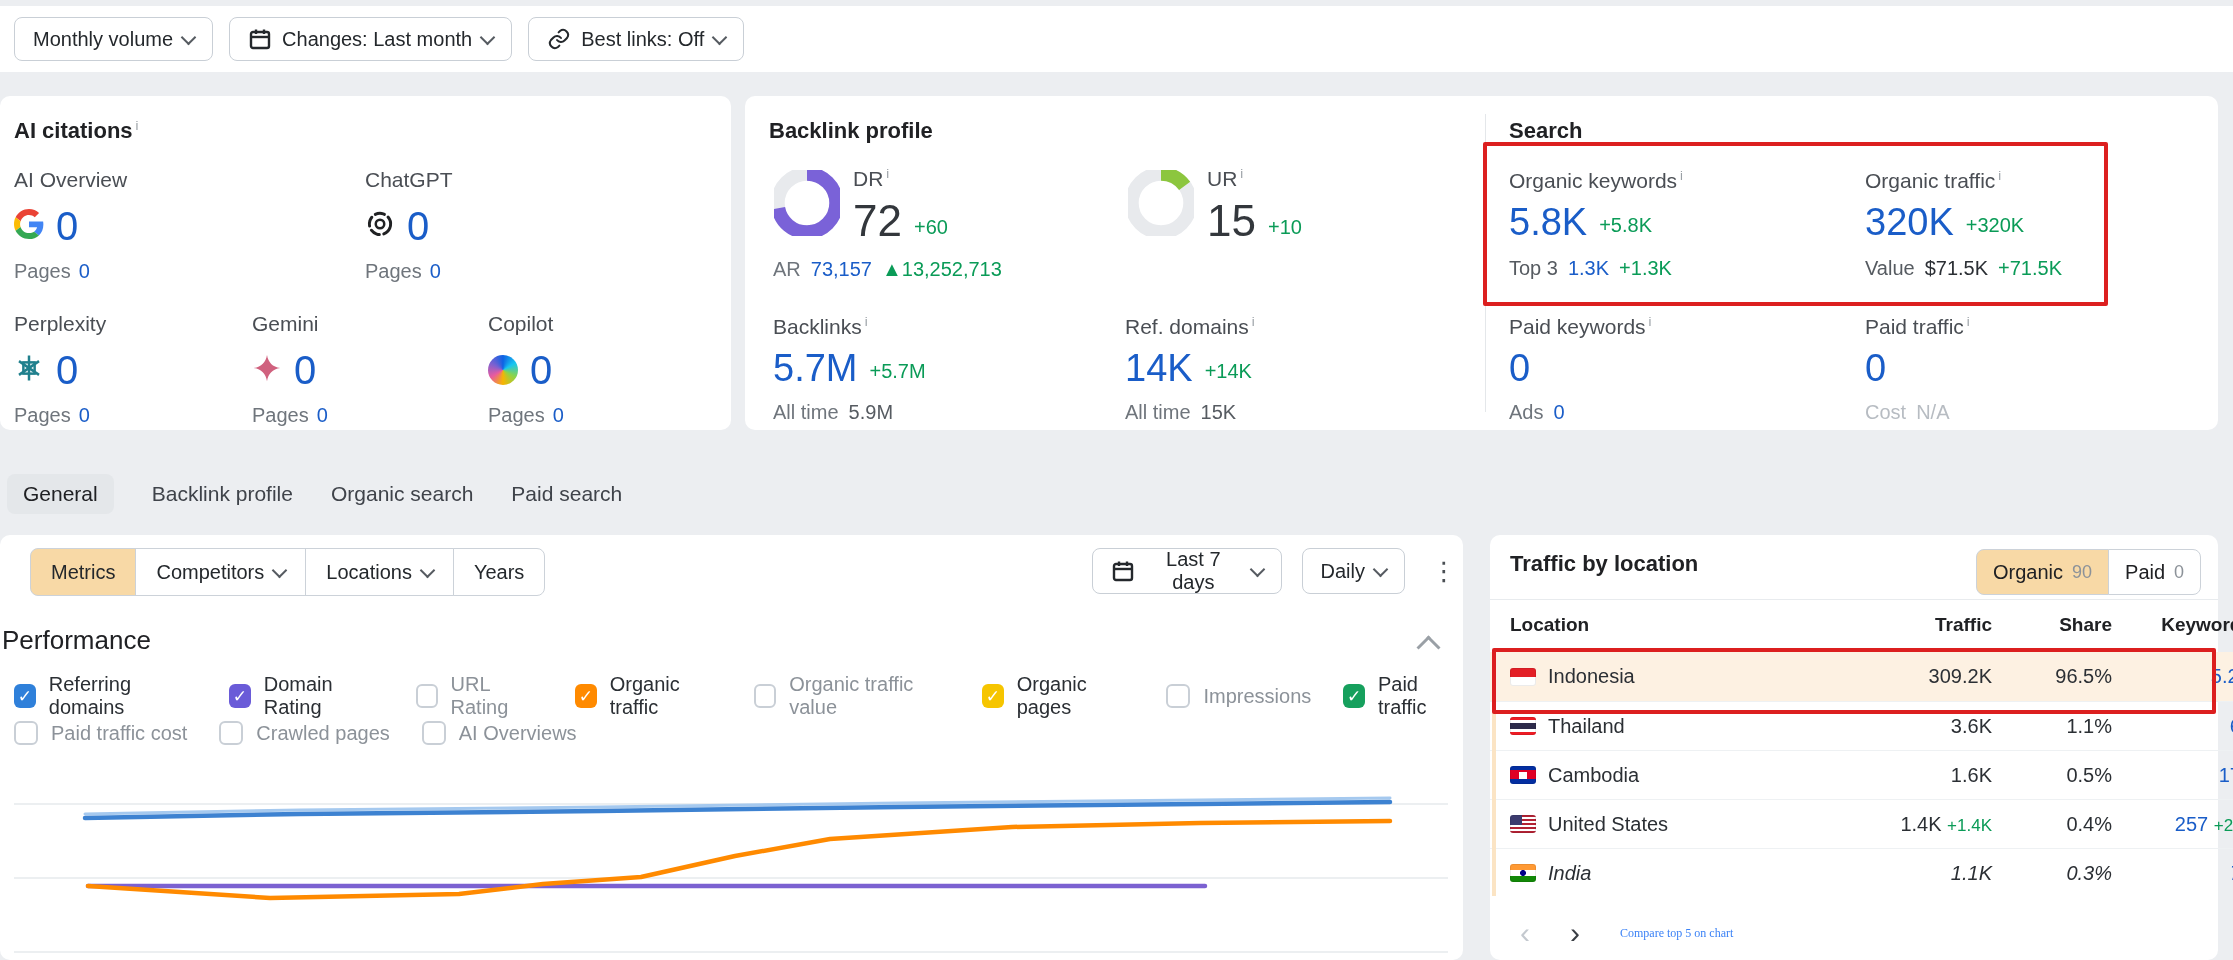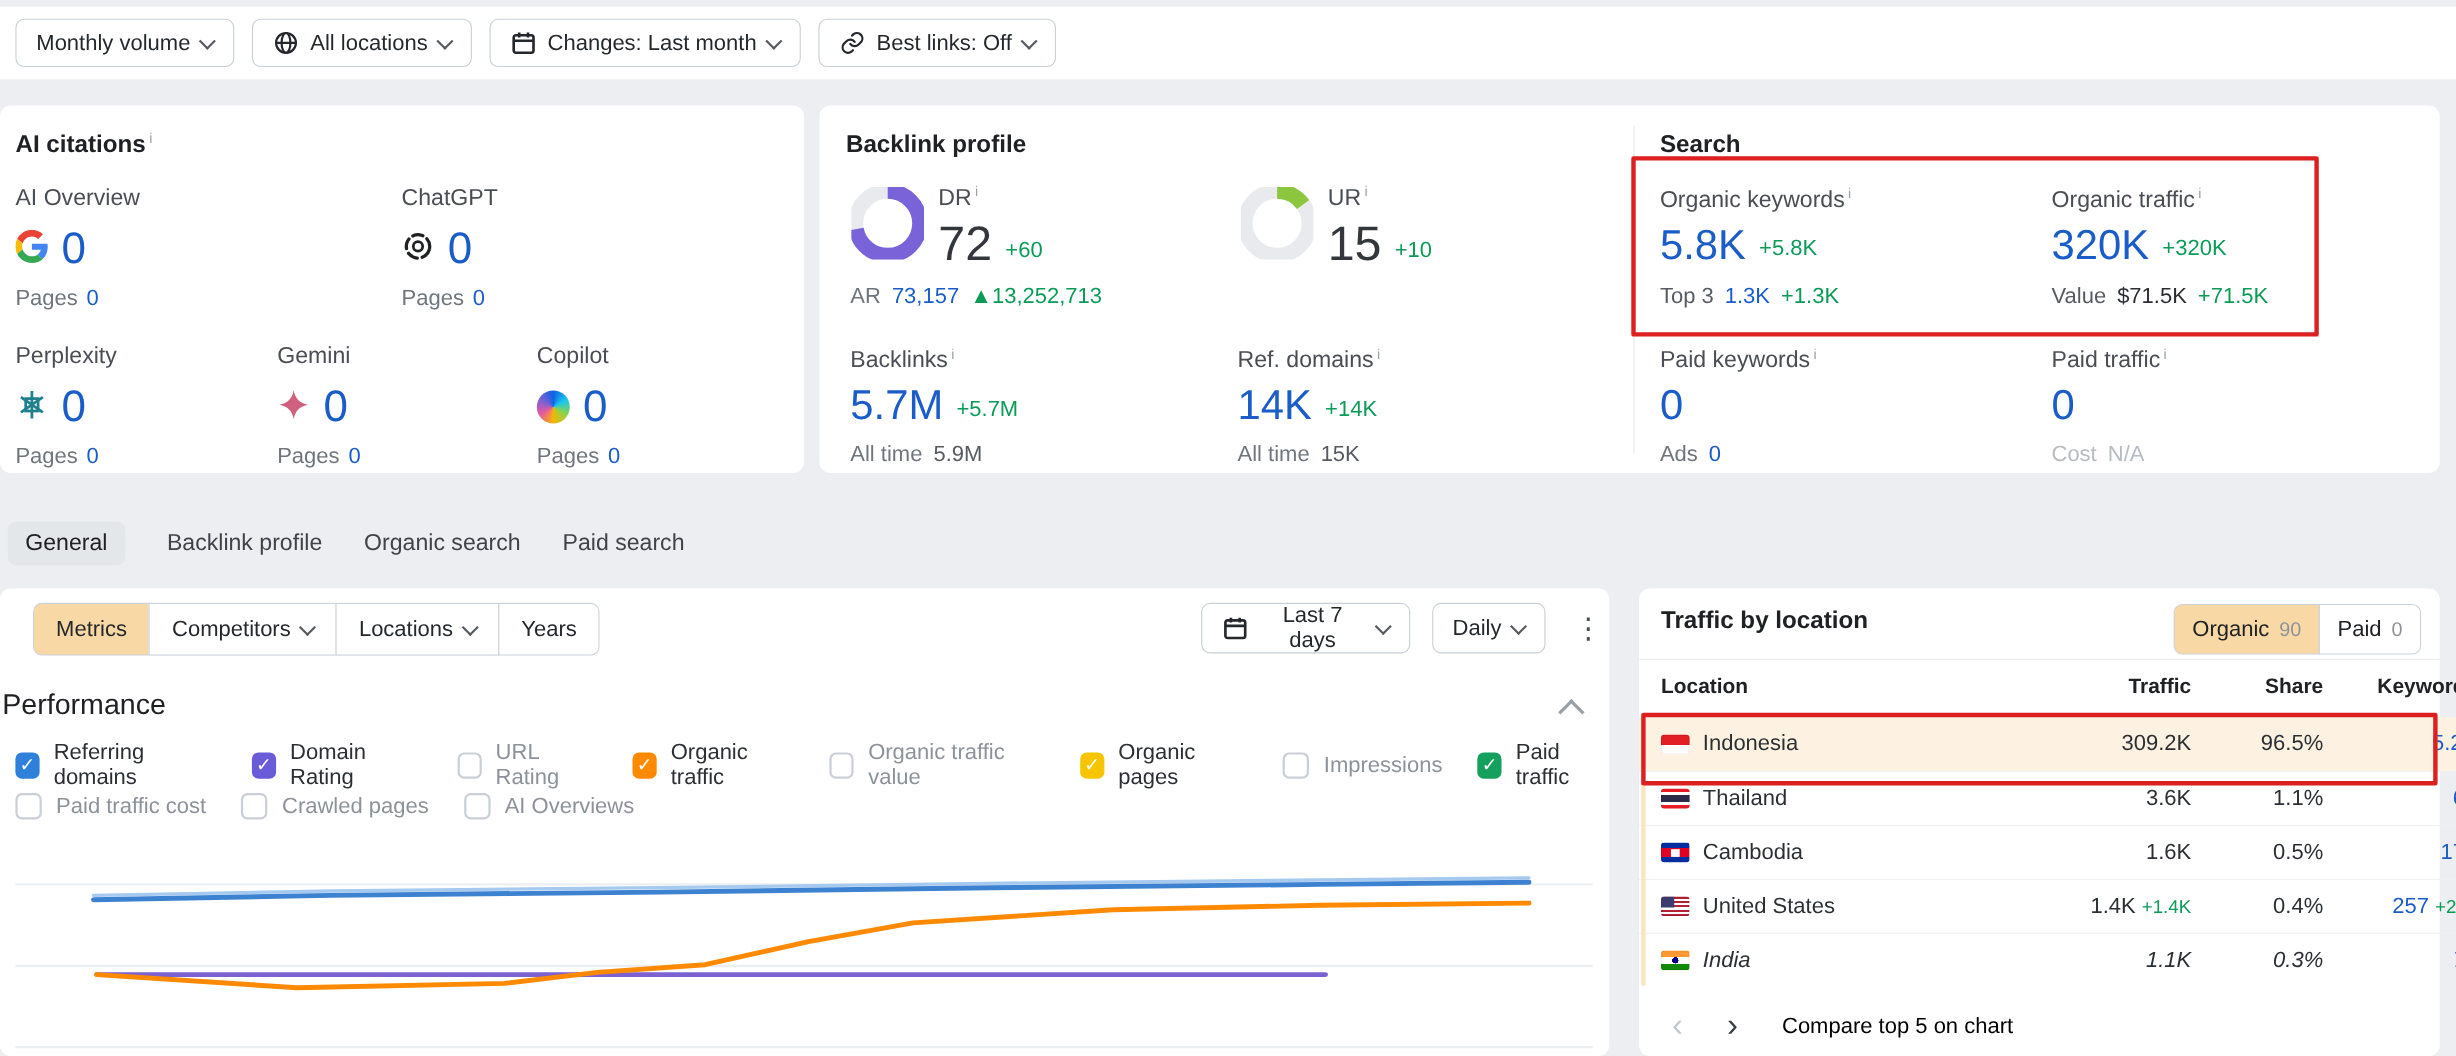--- a/index.html
+++ b/index.html
@@ -103,41 +103,30 @@
   .flag-us{background:linear-gradient(#3c3b6e,#3c3b6e) top left/12px 10px no-repeat,
            repeating-linear-gradient(to bottom,#b22234 0 2px,#fff 2px 4px);}
   .flag-in{background:radial-gradient(circle 3px at 50% 50%,#000088 95%,transparent),
            linear-gradient(to bottom,#f93 0 33%,#fff 33% 67%,#128807 67%);}
   .kw{color:#1a5dc8;}
   .left-strip{position:absolute;left:2px;top:168px;width:4px;height:193px;background:#fbe4c4;}
   .tl-footer{position:absolute;left:30px;top:383px;display:flex;align-items:center;gap:40px;}
   .pg{font-size:30px;line-height:30px;cursor:pointer;}
   .pg.prev{color:#c4c9cf;}
   .pg.next{color:#3a3f45;}
-  .tl-cmp{font-size:20px;color:#000000;}
+  .tl-cmp{font-size:12px;color:#3b82f6;font-family:Liberation Serif, serif;}
 </style>
 </head>
 <body>
 
 <div class="stage">
 
   <div class="toolbar">
     <button class="tbtn">
       <span>Monthly volume</span>
-      <span class="chev"></span>
-    </button>
-    <button class="tbtn">
-      <span class="icon16">
-        <svg width="24" height="24" viewBox="0 0 24 24" fill="none" stroke="#24282c" stroke-width="2">
-          <circle cx="12" cy="12" r="9"></circle>
-            <ellipse cx="12" cy="12" rx="4" ry="9"></ellipse>
-            <line x1="3" y1="12" x2="21" y2="12"></line>
-        </svg>
-        </span>
-      <span>All locations</span>
       <span class="chev"></span>
     </button>
     <button class="tbtn">
       <span class="icon16">
         <svg width="24" height="24" viewBox="0 0 24 24" fill="none" stroke="#24282c" stroke-width="2.4">
           <rect x="3" y="5" width="18" height="16" rx="2"></rect>
             <line x1="8" y1="2.5" x2="8" y2="7"></line>
           <line x1="16" y1="2.5" x2="16" y2="7"></line>
             <line x1="3" y1="10" x2="21" y2="10"></line>
         </svg>

